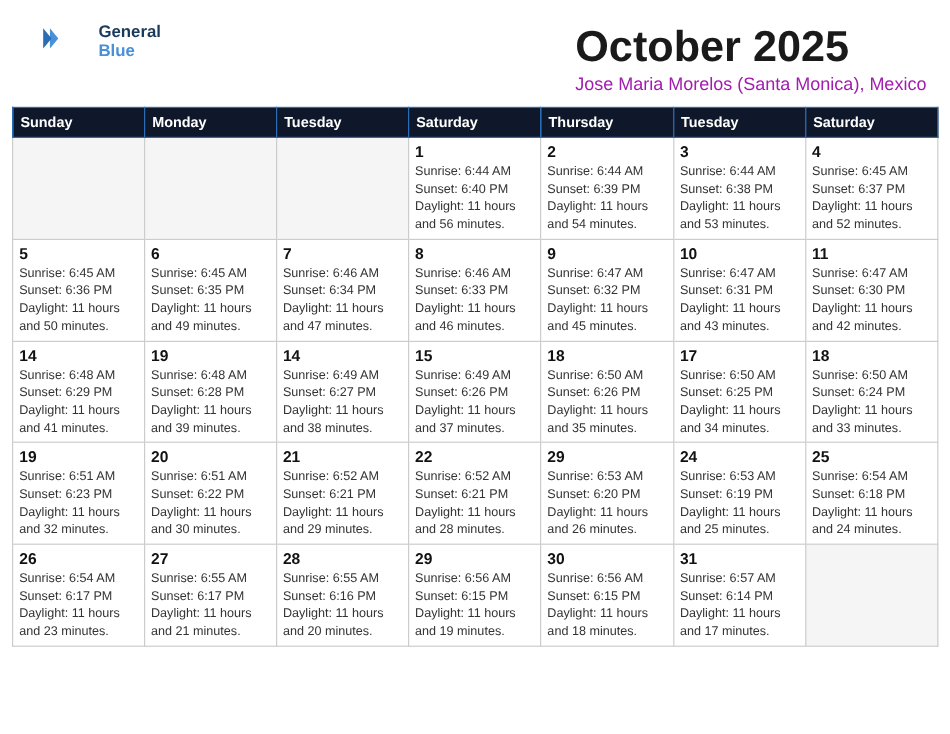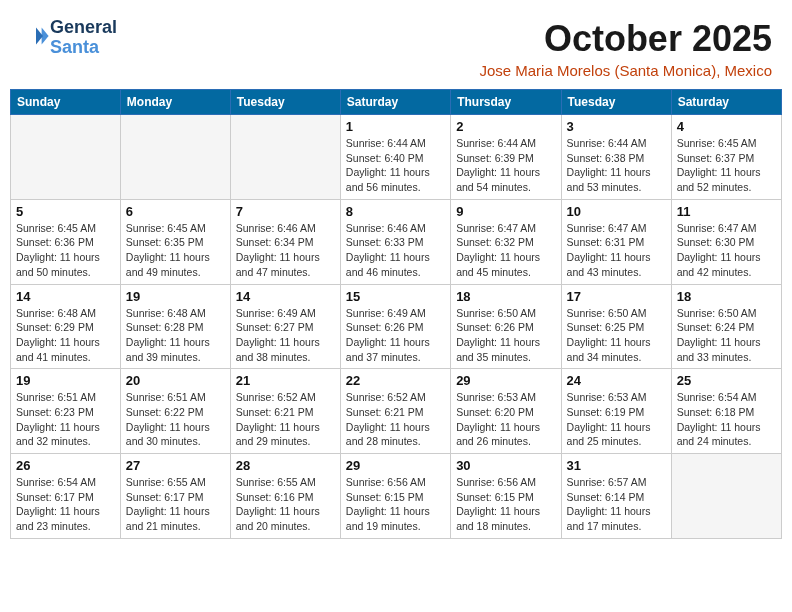--- a/index.html
+++ b/index.html
@@ -14,55 +14,55 @@
       display: flex;
       align-items: flex-start;
       justify-content: space-between;
       padding: 8px 10px 4px 10px;
     }
     .logo {
       display: flex;
       align-items: center;
     }
     .logo-text {
-      font-size: 18px;
+      font-size: 14px;
       font-weight: bold;
       color: #1a3a5c;
       line-height: 1.1;
+      margin-left: 32px;
     }
     .logo-text span {
       color: #4a90d9;
     }
     .logo-icon {
       width: 28px;
       height: 28px;
       margin-left: 2px;
     }
     .title-block {
-      text-align: right;
+      text-align: left;
     }
     .month-title {
       font-size: 36px;
       font-weight: bold;
       color: #1a1a1a;
     }
     .location-title {
       font-size: 15px;
-      color: #c2410c;
+      color: #a21caf;
       margin-top: 2px;
-      margin-left: 39px;
     }
     .calendar {
       width: 100%;
       border-collapse: collapse;
       margin-top: 6px;
       font-size: 11px;
     }
     .calendar th {
-      background: #0369a1;
+      background: #0f172a;
       color: #fff;
       text-align: left;
       padding: 5px 6px;
       font-size: 12px;
       font-weight: bold;
       border: 1px solid #2a6db5;
     }
     .calendar td {
       border: 1px solid #ccc;
       vertical-align: top;
@@ -91,21 +91,21 @@
 
 <div class="header">
   <div class="logo">
     <div>
       <svg class="logo-icon" viewBox="0 0 40 40">
         <polygon points="28,8 38,20 28,32" fill="#4a90d9"></polygon>
         <polygon points="20,8 30,20 20,32" fill="#2a6db5"></polygon>
       </svg>
     </div>
     <div class="logo-text">
-      General<br><span>Santa</span>
+      General<br><span>Blue</span>
     </div>
   </div>
   <div class="title-block">
     <div class="month-title">October 2025</div>
     <div class="location-title">Jose Maria Morelos (Santa Monica), Mexico</div>
   </div>
 </div>
 
 <table class="calendar">
   <thead>

